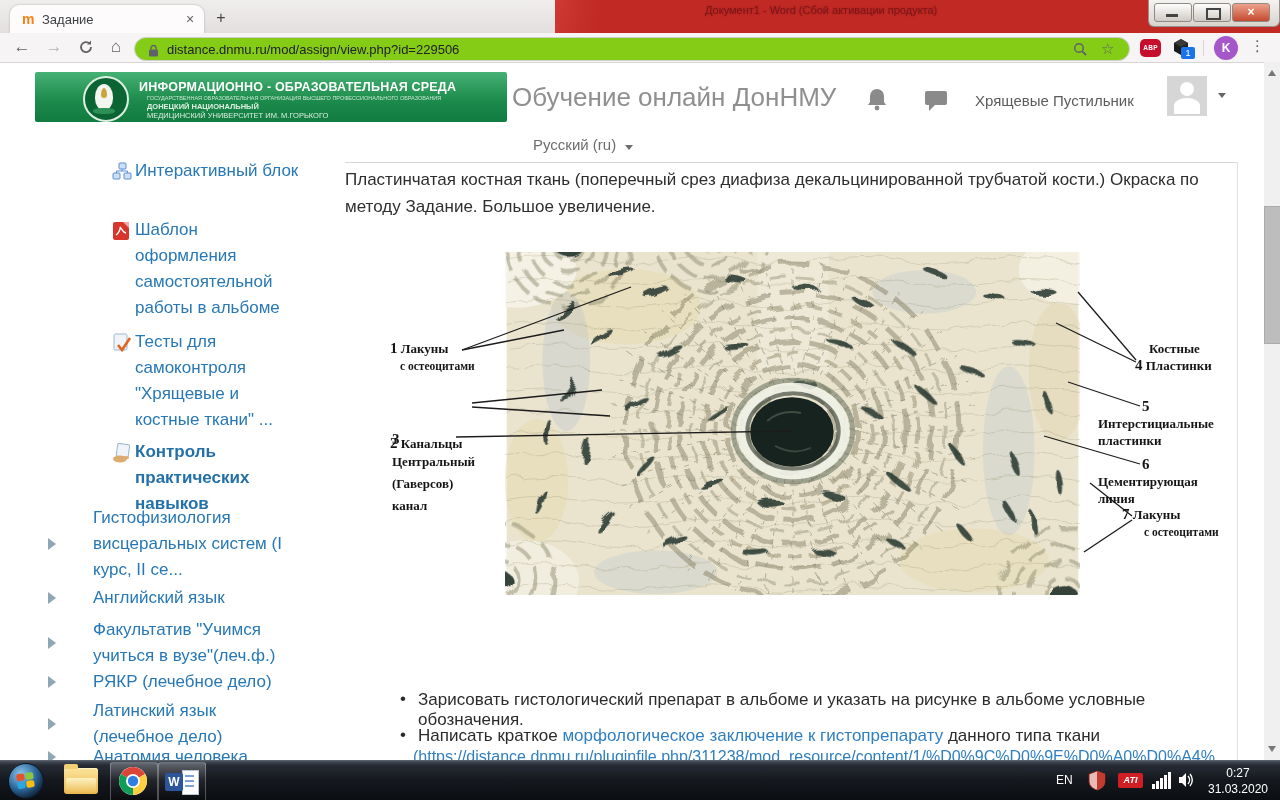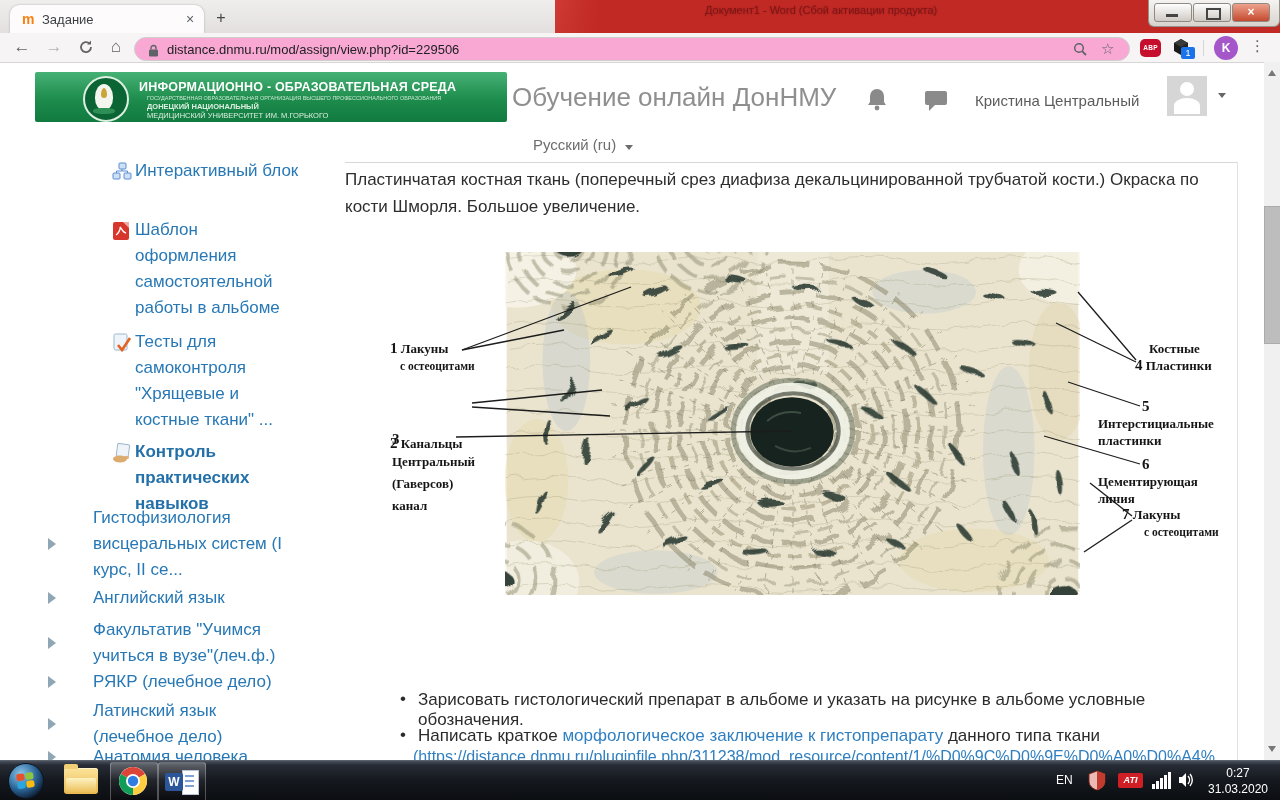--- a/index.html
+++ b/index.html
@@ -25,21 +25,21 @@
            background:linear-gradient(#fefefe,#cfcac4);}
   .cap-min-bar{position:absolute;left:11px;top:10px;width:12px;height:3px;background:#444;}
   .cap-max-box{position:absolute;left:12px;top:4px;width:11px;height:8px;border:2px solid #444;}
   .cap-close{background:linear-gradient(#eda28c,#c4492f);color:#fff;font-size:12px;font-weight:bold;
              text-align:center;line-height:16px;}
 
   
   .toolbar{left:0;top:33px;width:1280px;height:29px;background:#f6f4f4;border-bottom:1px solid #d7d5d5;}
   .nav-ic{top:4px;font-size:17px;color:#636363;width:24px;text-align:center;}
   .nav-dis{color:#b3b3b3;}
-  .omnibox{left:134px;top:4px;width:994px;height:22px;background:#f9a8d4;border:1px solid #d0cecd;border-radius:12px;}
+  .omnibox{left:134px;top:4px;width:994px;height:22px;background:#84cc16;border:1px solid #d0cecd;border-radius:12px;}
   .url-text{left:32px;top:4px;font-size:13px;color:#202124;white-space:nowrap;}
   .ext-abp{left:1140px;top:6px;width:21px;height:18px;background:#c70d2c;border-radius:5px;color:#fff;
            font-size:6.5px;font-weight:bold;text-align:center;line-height:18px;letter-spacing:.3px;}
   .ext-cube{left:1172px;top:5px;width:18px;height:18px;}
   .cube-badge{position:absolute;left:9px;top:9px;width:14px;height:12px;background:#1a73e8;border-radius:2px;
               color:#fff;font-size:9px;text-align:center;line-height:12px;}
   .tb-sep{left:1203px;top:7px;width:1px;height:16px;background:#d6d4d4;}
   .tb-avatar{left:1214px;top:3px;width:24px;height:24px;border-radius:50%;background:#a557c9;color:#fff;
              font-size:12px;font-weight:bold;text-align:center;line-height:24px;}
   .tb-menu{left:1250px;top:4px;font-size:15px;color:#5f6368;}
@@ -215,21 +215,21 @@
         <path d="M11 2a7 7 0 0 0-7 7v6l-2 3h18l-2-3V9a7 7 0 0 0-7-7z" fill="#8a8a8a"></path>
         <circle cx="11" cy="21" r="2.4" fill="#8a8a8a"></circle>
       </svg>
   </span>
   <span class="abs" style="left:924px;top:90px;">
     <svg width="24" height="22" viewBox="0 0 24 22">
         <rect x="1" y="1" width="22" height="14" rx="2" fill="#8a8a8a"></rect>
         <path d="M5 15l0 6 6-6z" fill="#8a8a8a"></path>
       </svg>
   </span>
-  <span class="abs user-name">Кристина Центральный</span>
+  <span class="abs user-name">Хрящевые Пустильник</span>
   <span class="abs hdr-avatar">
     <span class="hav-head"></span>
       <span class="hav-body"></span>
   </span>
   <span class="abs caret" style="left:1218px;top:93px;"></span>
 
   <span class="abs lang">
     <span>Русский (ru)</span>
     <span class="caret" style="display:inline-block;margin-left:5px;border-top-color:#6d6d6d;"></span>
   </span>
@@ -302,21 +302,21 @@
     </div>
     <div class="course-item" style="top:589px;">
       <span class="tri" style="top:7px;"></span>
       <span class="course-txt">Анатомия человека</span>
     </div>
   </div>
 
   <div class="abs main-sep"></div>
   <div class="abs main-rborder"></div>
 
-  <div class="abs intro">Пластинчатая костная ткань (поперечный срез диафиза декальцинированной трубчатой кости.) Окраска по кости Шморля. Большое увеличение.</div>
+  <div class="abs intro">Пластинчатая костная ткань (поперечный срез диафиза декальцинированной трубчатой кости.) Окраска по методу Задание. Большое увеличение.</div>
 
   <div class="abs figure">
 
     <svg class="fig-img" viewBox="0 0 575 345">
       <defs>
         <filter id="rough" x="-20%" y="-20%" width="140%" height="140%">
           <feTurbulence type="fractalNoise" baseFrequency="0.045" numOctaves="2" seed="8" result="n"></feTurbulence>
           <feDisplacementMap in="SourceGraphic" in2="n" scale="12"></feDisplacementMap>
         </filter>
       </defs>

